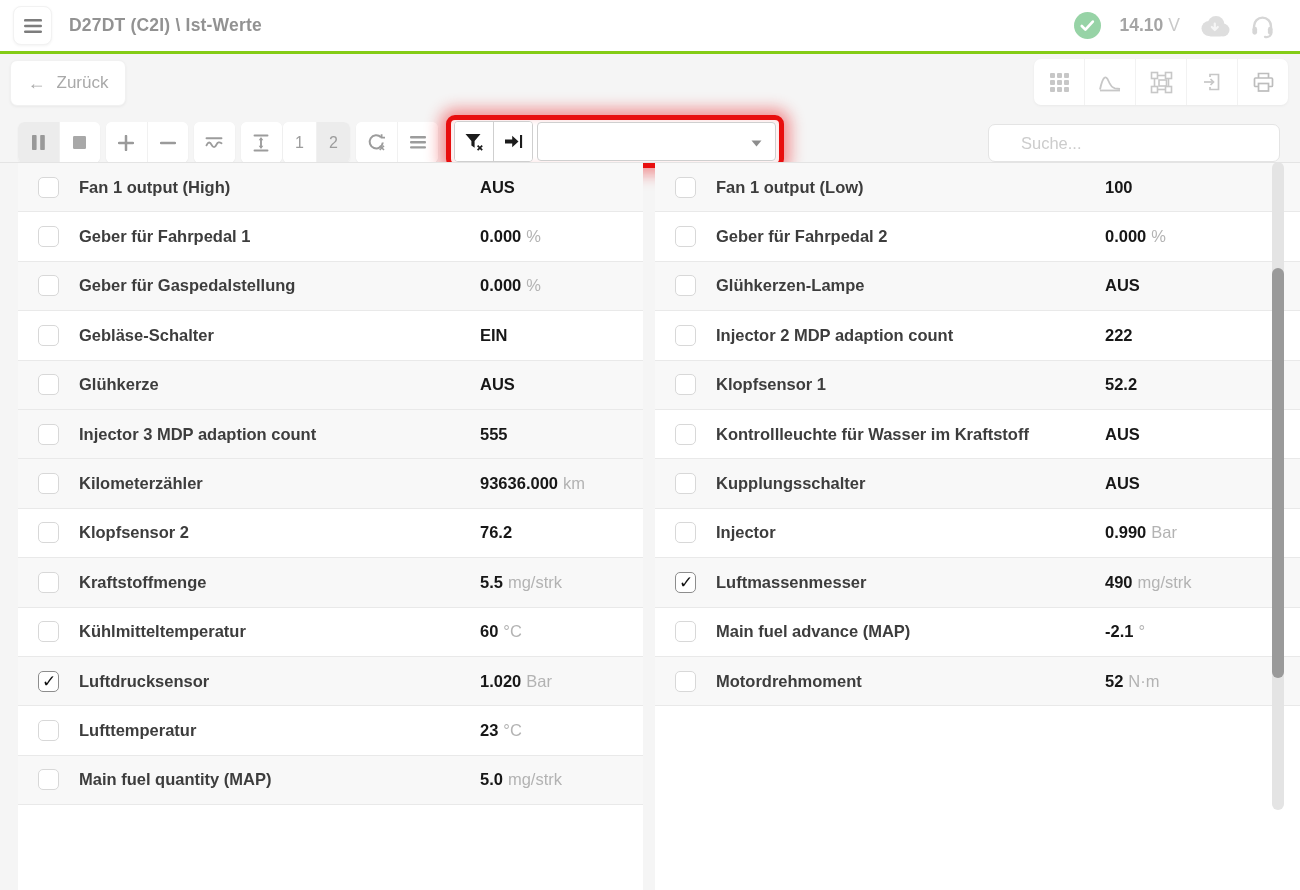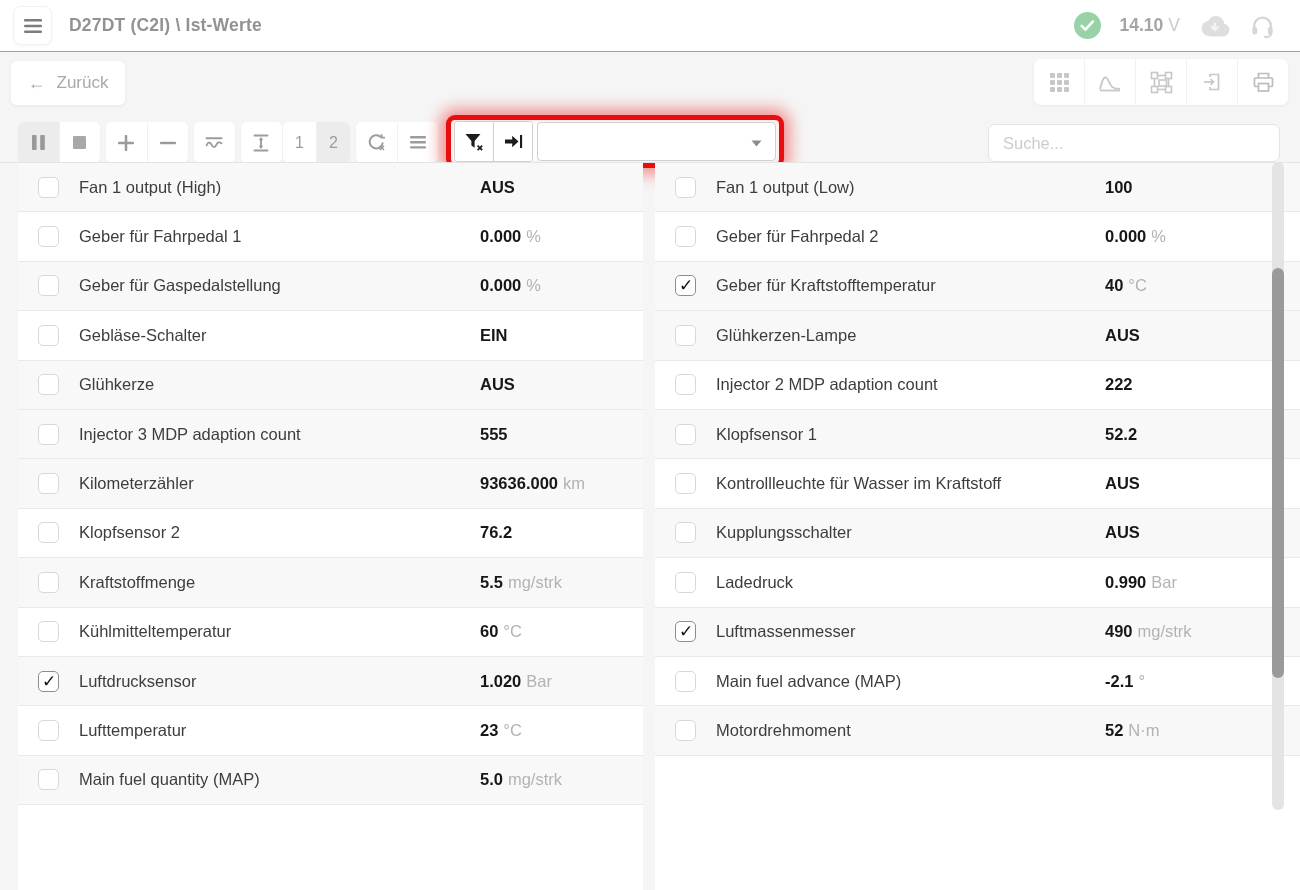--- a/index.html
+++ b/index.html
@@ -5,21 +5,21 @@
   html,body{margin:0;padding:0;}
   body{
     width:1300px;height:890px;position:relative;overflow:hidden;
     background:#f5f5f5;font-family:"Liberation Sans","DejaVu Sans",sans-serif;
     -webkit-font-smoothing:antialiased;
   }
   svg{display:block;}
 
   
   .app-header{position:absolute;top:0;left:0;width:1300px;height:51px;background:#fff;
-    border-bottom:1px solid #84cc16;display:flex;align-items:center;}
+    border-bottom:3px solid #84cc16;display:flex;align-items:center;}
   .menu-btn{width:37px;height:37px;margin-left:13px;background:#fff;border:1px solid #f2f2f2;
     border-radius:8px;box-shadow:0 1px 3px rgba(0,0,0,.05);display:flex;align-items:center;justify-content:center;cursor:pointer;}
   .breadcrumb{margin-left:17px;font-size:17.5px;color:#929292;font-weight:600;letter-spacing:.2px;}
   .header-right{margin-left:auto;display:flex;align-items:center;margin-right:24px;gap:19px;}
   .voltage{font-size:17.5px;color:#a5a5a5;font-weight:600;}
   .voltage .unit{color:#c9c9c9;font-weight:400;margin-left:5px;}
 
   
   .back-btn{position:absolute;left:10px;top:60px;width:114px;height:44px;background:#fff;
     border:1px solid #f1f1f1;border-radius:7px;box-shadow:0 1px 3px rgba(0,0,0,.05);
@@ -48,35 +48,35 @@
     display:flex;align-items:center;}
   .filter-grp{display:flex;height:39px;margin-left:3px;border:1px solid #cfcfcf;border-radius:4px;overflow:hidden;background:#fff;}
   .f-btn{width:38px;display:flex;align-items:center;justify-content:center;border-left:1px solid #cfcfcf;cursor:pointer;background:#fff;}
   .f-btn:first-child{border-left:none;}
   .combo{flex:1;height:39px;box-sizing:border-box;margin-left:4px;margin-right:3px;border:1px solid #cfcfcf;
     border-radius:4px;background:#fff;position:relative;cursor:pointer;}
   .combo .caret{position:absolute;right:13px;top:17px;}
   .combo .combo-value{position:absolute;left:10px;top:10px;font-size:15px;color:#444;}
 
   .search-input{position:absolute;right:20px;top:6px;width:292px;height:38px;box-sizing:border-box;
-    border:1px solid #e4e4e4;border-radius:7px;background:#fff;padding:0 14px;font-size:16.5px;color:#555;
+    border:1px solid #e4e4e4;border-radius:7px;background:#fff;padding:0 32px;font-size:16.5px;color:#555;
     font-family:"Liberation Sans","DejaVu Sans",sans-serif;outline:none;}
   .search-input::placeholder{color:#ccc;}
 
   
   .table-wrap{position:absolute;top:162px;left:0;width:1300px;height:728px;overflow:hidden;
     border-top:1px solid #e4e4e4;display:grid;grid-template-columns:625px 645px;column-gap:12px;padding-left:18px;box-sizing:border-box;}
   .tcol{background:#fff;}
   .row{position:relative;height:48.4px;border-bottom:1px solid #e9e9e9;display:flex;align-items:center;background:#fff;}
   .row.alt{background:#f8f8f8;}
   .cb{width:21px;height:21px;box-sizing:border-box;margin-left:20px;border:1px solid #d8d8d8;border-radius:5px;
     background:#fff;position:relative;flex-shrink:0;cursor:pointer;}
   .cb.checked{border-color:#8d8d8d;}
   .cb.checked::after{content:"✓";position:absolute;left:3px;top:-1px;font-size:17px;font-weight:700;color:#111;}
-  .lbl{margin-left:20px;font-size:16.5px;color:#3d3d3d;white-space:nowrap;}
+  .lbl{margin-left:20px;font-size:16.5px;color:#3d3d3d;white-space:nowrap;font-weight:bold;}
   .val{position:absolute;left:462px;font-size:16.5px;font-weight:700;color:#171717;white-space:nowrap;}
   .tcol[data-col="1"] .val{left:450px;}
   .u{font-weight:400;color:#b3b3b3;font-style:normal;margin-left:5px;}
 
   
   .sb-track{position:absolute;right:16px;top:162px;width:12px;height:648px;background:#e4e4e4;border-radius:6px;}
   .sb-thumb{position:absolute;left:0;top:106px;width:12px;height:410px;background:#9a9a9a;border-radius:6px;cursor:pointer;}
 </style>
 </head>
 <body>
@@ -359,25 +359,20 @@
     <span class="lbl">Fan 1 output (Low)</span>
     <span class="val"><b class="v">100</b></span>
   </div>
 
   <div class="row">
     <span class="cb"></span>
     <span class="lbl">Geber für Fahrpedal 2</span>
     <span class="val"><b class="v">0.000</b><i class="u">%</i></span>
   </div>
 
-  <div class="row alt">
-    <span class="cb checked"></span>
-    <span class="lbl">Geber für Kraftstofftemperatur</span>
-    <span class="val"><b class="v">40</b><i class="u">°C</i></span>
-  </div>
 
 
   <div class="row alt">
     <span class="cb"></span>
     <span class="lbl">Glühkerzen-Lampe</span>
     <span class="val"><b class="v">AUS</b></span>
   </div>
 
   <div class="row">
     <span class="cb"></span>
@@ -400,21 +395,21 @@
   </div>
 
   <div class="row alt">
     <span class="cb"></span>
     <span class="lbl">Kupplungsschalter</span>
     <span class="val"><b class="v">AUS</b></span>
   </div>
 
   <div class="row">
     <span class="cb"></span>
-    <span class="lbl">Ladedruck</span>
+    <span class="lbl">Injector</span>
     <span class="val"><b class="v">0.990</b><i class="u">Bar</i></span>
   </div>
 
   <div class="row alt">
     <span class="cb checked"></span>
     <span class="lbl">Luftmassenmesser</span>
     <span class="val"><b class="v">490</b><i class="u">mg/strk</i></span>
   </div>
 
   <div class="row">

